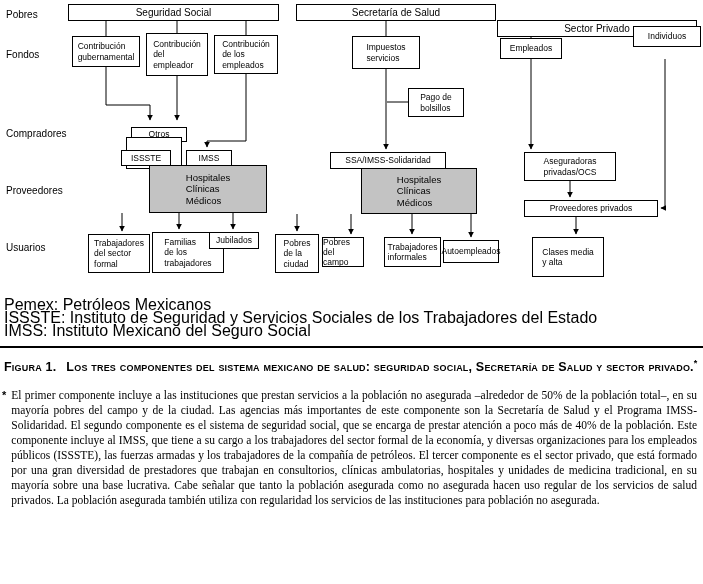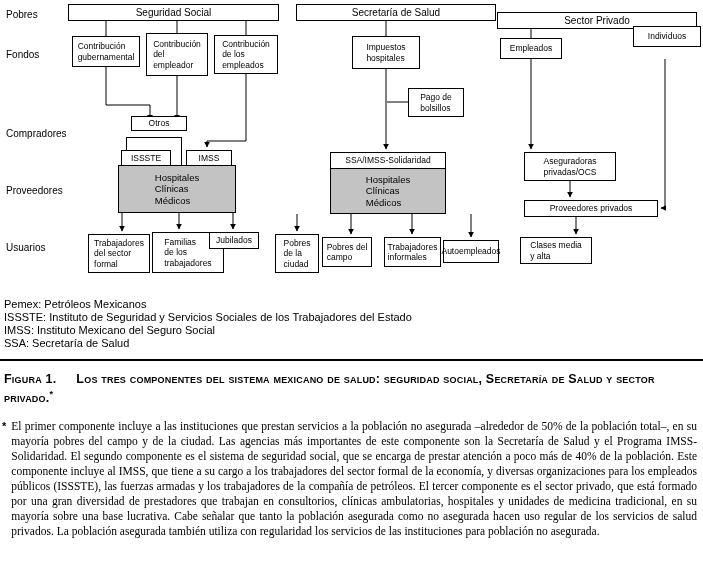--- a/index.html
+++ b/index.html
@@ -12,34 +12,34 @@
 
   
   .diagram { position:relative; width:703px; height:292px; }
   .diagram svg { position:absolute; left:0; top:0; }
   .box {
     position:absolute; border:1px solid #000; background:#fff;
     display:flex; align-items:center; justify-content:center;
     font-size:8.5px; line-height:1.18;
     white-space:pre-line;
   }
-  .box.gray { background:var(--box-fill-gray, #c3c3c3); }
+  .box.gray { background:var(--box-fill-gray, #c3c3c3);margin-left:31px; }
   .box.md { font-size:9.5px; }
   .box.hdr { font-size:10px; }
   .rowlbl { position:absolute; font-size:10px; }
 
   
-  .abbrev { padding:6px 0 0 4px; font-size:11px; line-height:13px; }
+  .abbrev { padding:6px 0 0 4px; font-size:16px; line-height:13px; }
   .rule { height:2px; background:#000; margin-top:9px; }
   .caption {
     padding:9px 4px 4px 4px;
     font-weight:bold; font-variant:small-caps;
     font-size:12.5px; letter-spacing:0.2px; line-height:1.45;
   }
-  .caption .fig-label { margin-right:20px; }
+  .caption .fig-label { margin-right:10px; }
   .cap-star { vertical-align:super; font-size:9px; }
   .footnote {
     display:flex; align-items:flex-start;
     padding:8px 6px 0 2px;
     font-family:"Liberation Serif", serif;
     font-size:11.5px; line-height:1.3; text-align:justify;
   }
   .footnote .star {
     font-family:"Liberation Sans", sans-serif;
     font-weight:bold; padding:0 5px 0 0; font-size:11px;
@@ -90,40 +90,40 @@
     </svg>
 
     <div class="rowlbl" style="left:6px;top:9px">Pobres</div>
     <div class="rowlbl" style="left:6px;top:49px">Fondos</div>
     <div class="rowlbl" style="left:6px;top:128px">Compradores</div>
     <div class="rowlbl" style="left:6px;top:185px">Proveedores</div>
     <div class="rowlbl" style="left:6px;top:242px">Usuarios</div>
 
     <div class="box hdr" style="left:68px;top:4px;width:211px;height:17px">Seguridad Social</div>
     <div class="box hdr" style="left:296px;top:4px;width:200px;height:17px">Secretaría de Salud</div>
-    <div class="box hdr" style="left:497px;top:12px;width:200px;height:17px">Sector Privado</div>
+    <div class="box hdr" style="left:497px;top:20px;width:200px;height:17px">Sector Privado</div>
 
     <div class="box" style="left:72px;top:36px;width:68px;height:31px">Contribución
 gubernamental</div>
     <div class="box" style="left:146px;top:33px;width:62px;height:43px">Contribución
 del
 empleador</div>
     <div class="box" style="left:214px;top:35px;width:64px;height:39px">Contribución
 de los
 empleados</div>
 
     <div class="box" style="left:352px;top:36px;width:68px;height:33px">Impuestos
-hospitales</div>
+servicios</div>
     <div class="box" style="left:408px;top:88px;width:56px;height:29px">Pago de
 bolsillos</div>
 
     <div class="box" style="left:500px;top:38px;width:62px;height:21px">Empleados</div>
     <div class="box" style="left:633px;top:26px;width:68px;height:21px">Individuos</div>
 
-    <div class="box" style="left:131px;top:116px;width:56px;height:15px">Otros</div>
+    <div class="box" style="left:131px;top:127px;width:56px;height:15px">Otros</div>
     <div class="box" style="left:126px;top:137px;width:56px;height:32px">Pemex</div>
     <div class="box" style="left:121px;top:150px;width:50px;height:16px">ISSSTE</div>
     <div class="box" style="left:186px;top:150px;width:46px;height:16px">IMSS</div>
 
     <div class="box gray md" style="left:118px;top:165px;width:118px;height:48px">Hospitales
 Clínicas
 Médicos</div>
     <div class="box" style="left:330px;top:152px;width:116px;height:17px">SSA/IMSS-Solidaridad</div>
     <div class="box gray md" style="left:330px;top:168px;width:116px;height:46px">Hospitales
 Clínicas
@@ -135,34 +135,33 @@
     <div class="box" style="left:88px;top:234px;width:62px;height:39px">Trabajadores
 del sector
 formal</div>
     <div class="box" style="left:152px;top:232px;width:72px;height:41px">Familias
 de los
 trabajadores</div>
     <div class="box" style="left:209px;top:232px;width:50px;height:17px">Jubilados</div>
     <div class="box" style="left:275px;top:234px;width:44px;height:39px">Pobres
 de la
 ciudad</div>
-    <div class="box" style="left:322px;top:237px;width:50px;height:30px">Pobres del
+    <div class="box" style="left:322px;top:237px;width:42px;height:30px">Pobres del
 campo</div>
     <div class="box" style="left:384px;top:237px;width:57px;height:30px">Trabajadores
 informales</div>
     <div class="box" style="left:443px;top:240px;width:56px;height:23px">Autoempleados</div>
-    <div class="box" style="left:520px;top:237px;width:72px;height:27px">Clases media
+    <div class="box" style="left:532px;top:237px;width:72px;height:40px">Clases media
 y alta</div>
   </div>
 
   <div class="abbrev">
     <div>Pemex: Petróleos Mexicanos</div>
     <div>ISSSTE: Instituto de Seguridad y Servicios Sociales de los Trabajadores del Estado</div>
     <div>IMSS: Instituto Mexicano del Seguro Social</div>
-    <div>SSA: Secretaría de Salud</div>
   </div>
 
   <div class="rule"></div>
 
   <div class="caption"><span class="fig-label">Figura 1.</span><span>Los tres componentes del sistema mexicano de salud: seguridad social, Secretaría de Salud y sector privado.</span><span class="cap-star">*</span></div>
 
   <div class="footnote">
     <span class="star">*</span>
     <p>El primer componente incluye a las instituciones que prestan servicios a la población no asegurada –alrededor de 50% de la población total–, en su mayoría pobres del campo y de la ciudad. Las agencias más importantes de este componente son la Secretaría de Salud y el Programa IMSS-Solidaridad. El segundo componente es el sistema de seguridad social, que se encarga de prestar atención a poco más de 40% de la población. Este componente incluye al IMSS, que tiene a su cargo a los trabajadores del sector formal de la economía, y diversas organizaciones para los empleados públicos (ISSSTE), las fuerzas armadas y los trabajadores de la compañía de petróleos. El tercer componente es el sector privado, que está formado por una gran diversidad de prestadores que trabajan en consultorios, clínicas ambulatorias, hospitales y unidades de medicina tradicional, en su mayoría sobre una base lucrativa. Cabe señalar que tanto la población asegurada como no asegurada hacen uso regular de los servicios de salud privados. La población asegurada también utiliza con regularidad los servicios de las instituciones para población no asegurada.</p>
   </div>

